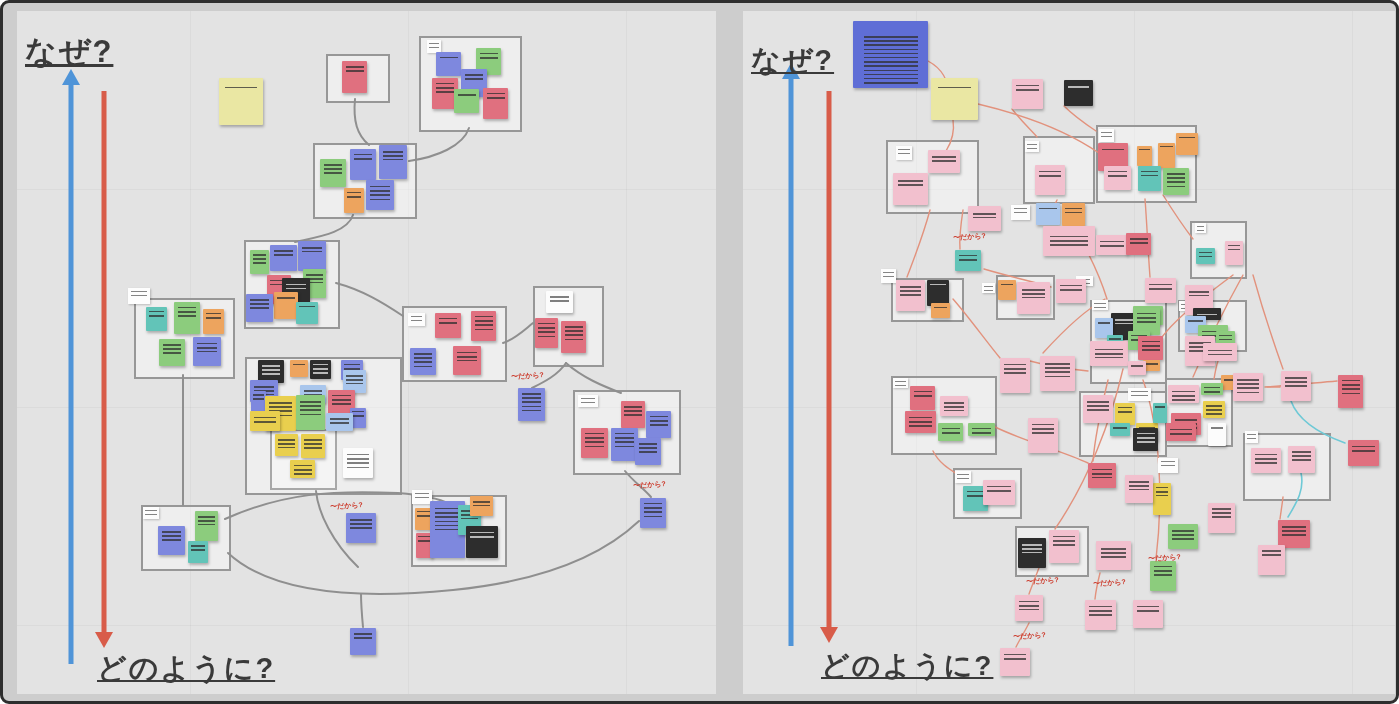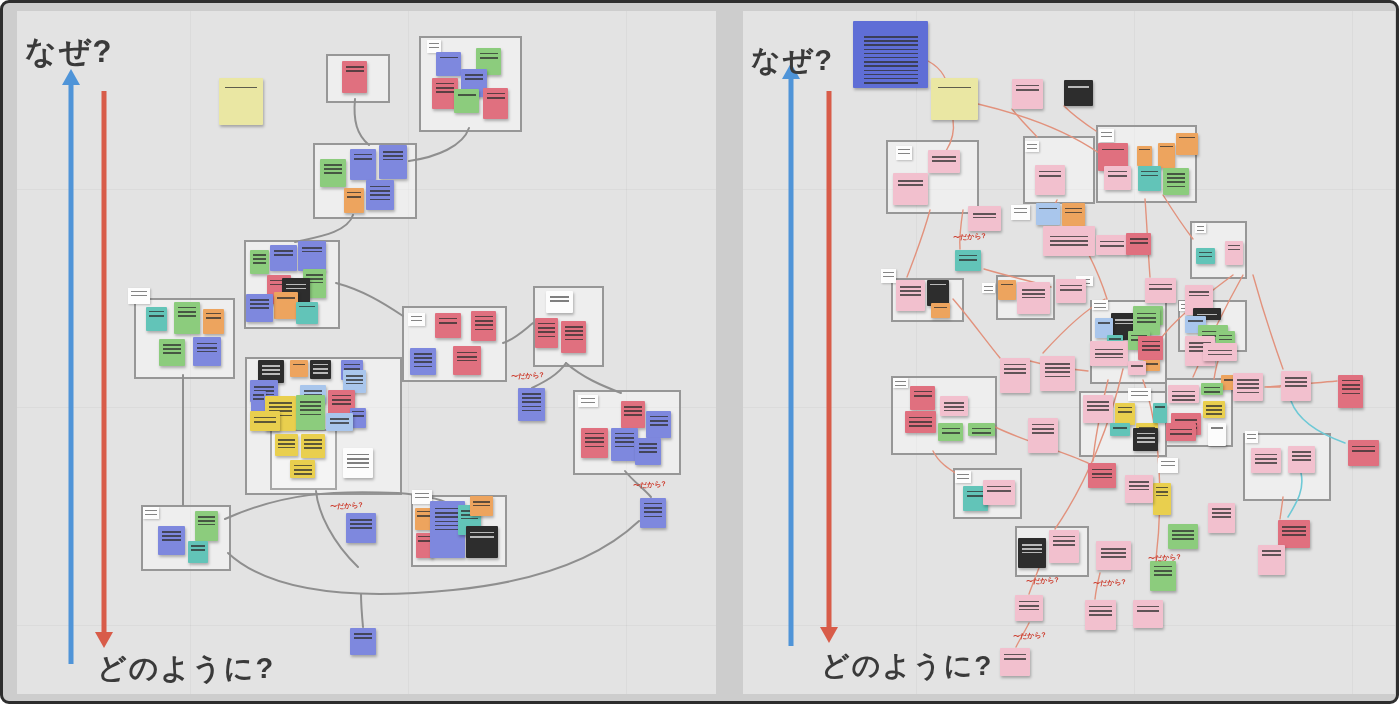--- a/index.html
+++ b/index.html
@@ -5,21 +5,21 @@
   html,body{margin:0;padding:0;background:#ffffff;}
   .stage{position:relative;width:1399px;height:704px;box-sizing:border-box;
          background:#cdcdcd;border:3px solid #2e2e2e;border-radius:9px;overflow:hidden;
          font-family:"Liberation Sans","DejaVu Sans",sans-serif;}
   .panel{position:absolute;top:8px;height:683px;background:#e3e3e3;
          background-image:linear-gradient(to right, rgba(0,0,0,0.035) 1px, transparent 1px),
                           linear-gradient(to bottom, rgba(0,0,0,0.035) 1px, transparent 1px);
          background-size:218px 218px;background-position:-45px -40px;}
   .panel.left{left:14px;width:699px;}
   .panel.right{left:740px;width:652px;}
-  .axis-label{position:absolute;font-weight:700;color:#3a3a3a;letter-spacing:2px;white-space:nowrap;z-index:5;}
+  .axis-label{position:absolute;font-weight:700;color:#3a3a3a;letter-spacing:2px;white-space:nowrap;z-index:5;text-decoration:underline;}
   .axis-label.top-l{left:8px;top:20px;font-size:31px;}
   .axis-label.bot-l{left:80px;top:638px;font-size:29px;}
   .axis-label.top-r{left:8px;top:30px;font-size:29px;}
   .axis-label.bot-r{left:78px;top:636px;font-size:28px;}
   .arrow{position:absolute;z-index:4;}
   .arrow .shaft{position:absolute;left:50%;transform:translateX(-50%);width:5px;display:block;}
   .arrow .head{position:absolute;left:50%;transform:translateX(-50%);width:0;height:0;display:block;}
   .arrow.up .shaft{top:14px;bottom:0;background:#4f94d8;}
   .arrow.up .head{top:0;border-left:9px solid transparent;border-right:9px solid transparent;border-bottom:16px solid #4f94d8;}
   .arrow.down .shaft{top:0;bottom:14px;background:#d85c49;}

